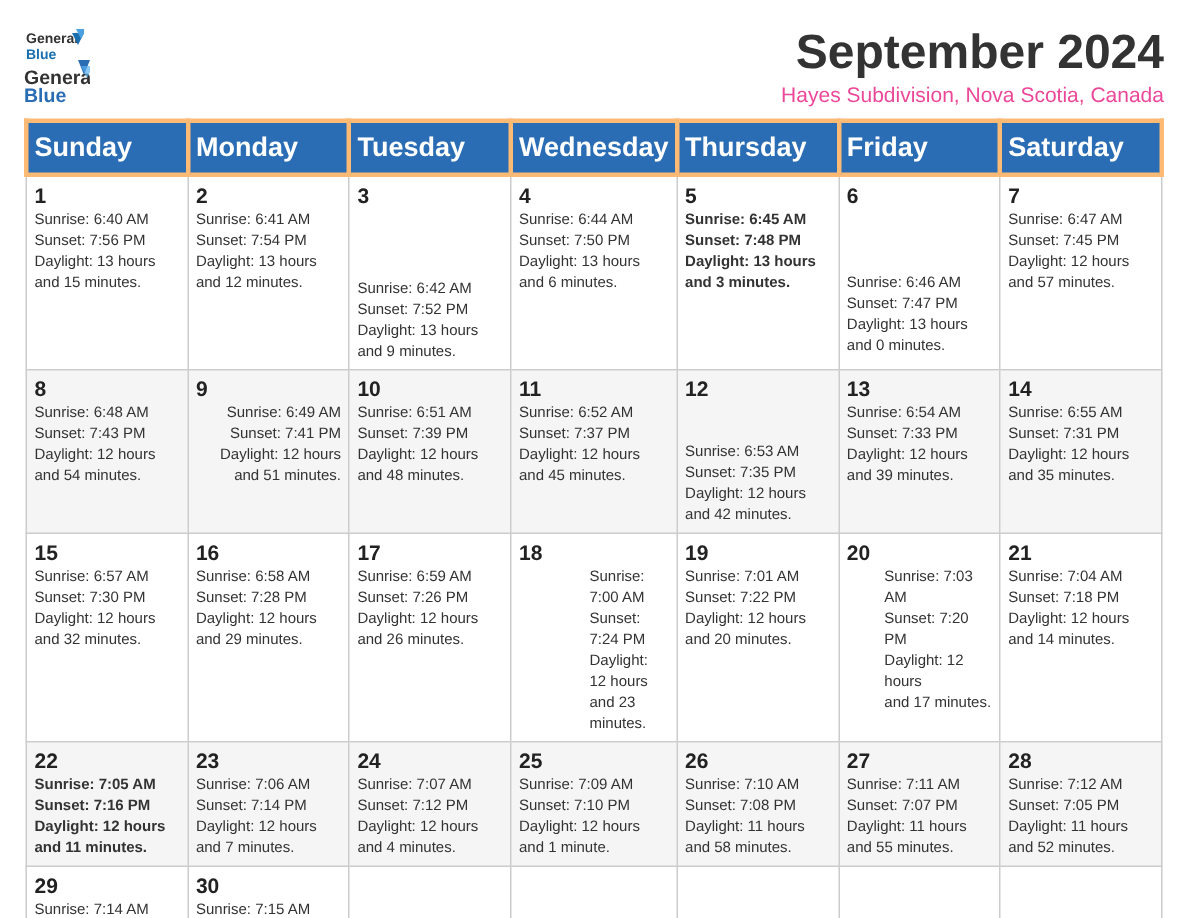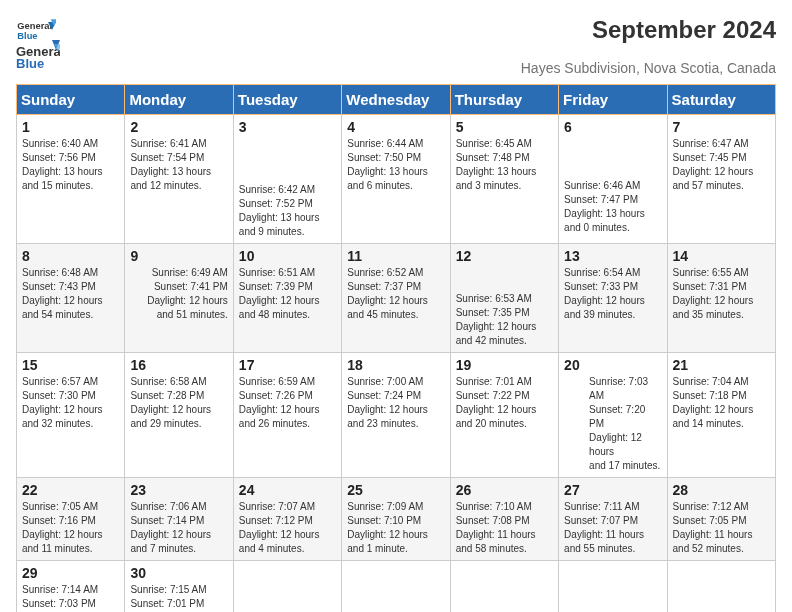--- a/index.html
+++ b/index.html
@@ -23,44 +23,44 @@
     }
     .logo-icon {
       width: 40px;
       height: 28px;
       margin-bottom: 2px;
     }
     .title-area {
       text-align: right;
     }
     .month-title {
-      font-size: 24px;
+      font-size: 32px;
       font-weight: bold;
       color: #333;
     }
     .location {
       font-size: 14px;
-      color: #737373;
-      margin-top: 16px;
+      color: #ec4899;
+      margin-top: 2px;
     }
     table {
       width: 100%;
       border-collapse: collapse;
       font-size: 11px;
     }
     thead tr {
       background-color: #2a6db5;
       color: #fff;
     }
     thead th {
       padding: 6px 4px;
       text-align: left;
-      font-size: 15px;
+      font-size: 18px;
       font-weight: bold;
-      border: 1px solid #fdba74;
+      border: 3px solid #fdba74;
     }
     tbody tr {
       vertical-align: top;
     }
     tbody td {
       border: 1px solid #ccc;
       padding: 4px 5px;
       min-height: 80px;
       width: 14.28%;
     }
@@ -148,21 +148,21 @@
         </td>
         <td>
           <div class="day-number">4</div>
           <div class="day-info" style="white-space: pre-line;">Sunrise: 6:44 AM
 Sunset: 7:50 PM
 Daylight: 13 hours
 and 6 minutes.</div>
         </td>
         <td>
           <div class="day-number">5</div>
-          <div class="day-info" style="white-space: pre-line;">Sunrise: 6:45 AM
+          <div class="day-info" style="white-space: pre-line; font-weight: bold;">Sunrise: 6:45 AM
 Sunset: 7:48 PM
 Daylight: 13 hours
 and 3 minutes.</div>
         </td>
         <td>
           <div class="day-number">6</div>
           <div class="day-info" style="white-space: pre-line; margin-top: 44px;">Sunrise: 6:46 AM
 Sunset: 7:47 PM
 Daylight: 13 hours
 and 0 minutes.</div>
@@ -243,21 +243,21 @@
         </td>
         <td>
           <div class="day-number">17</div>
           <div class="day-info" style="white-space: pre-line;">Sunrise: 6:59 AM
 Sunset: 7:26 PM
 Daylight: 12 hours
 and 26 minutes.</div>
         </td>
         <td>
           <div class="day-number">18</div>
-          <div class="day-info" style="white-space: pre-line;">Sunrise: 7:00 AM
+          <div class="day-info" style="white-space: pre-line; margin-left: 47px;">Sunrise: 7:00 AM
 Sunset: 7:24 PM
 Daylight: 12 hours
 and 23 minutes.</div>
         </td>
         <td>
           <div class="day-number">19</div>
           <div class="day-info" style="white-space: pre-line;">Sunrise: 7:01 AM
 Sunset: 7:22 PM
 Daylight: 12 hours
 and 20 minutes.</div>
@@ -273,21 +273,21 @@
           <div class="day-number">21</div>
           <div class="day-info" style="white-space: pre-line;">Sunrise: 7:04 AM
 Sunset: 7:18 PM
 Daylight: 12 hours
 and 14 minutes.</div>
         </td>
       </tr>
       <tr>
         <td>
           <div class="day-number">22</div>
-          <div class="day-info" style="white-space: pre-line;">Sunrise: 7:05 AM
+          <div class="day-info" style="white-space: pre-line; font-weight: bold;">Sunrise: 7:05 AM
 Sunset: 7:16 PM
 Daylight: 12 hours
 and 11 minutes.</div>
         </td>
         <td>
           <div class="day-number">23</div>
           <div class="day-info" style="white-space: pre-line;">Sunrise: 7:06 AM
 Sunset: 7:14 PM
 Daylight: 12 hours
 and 7 minutes.</div>

